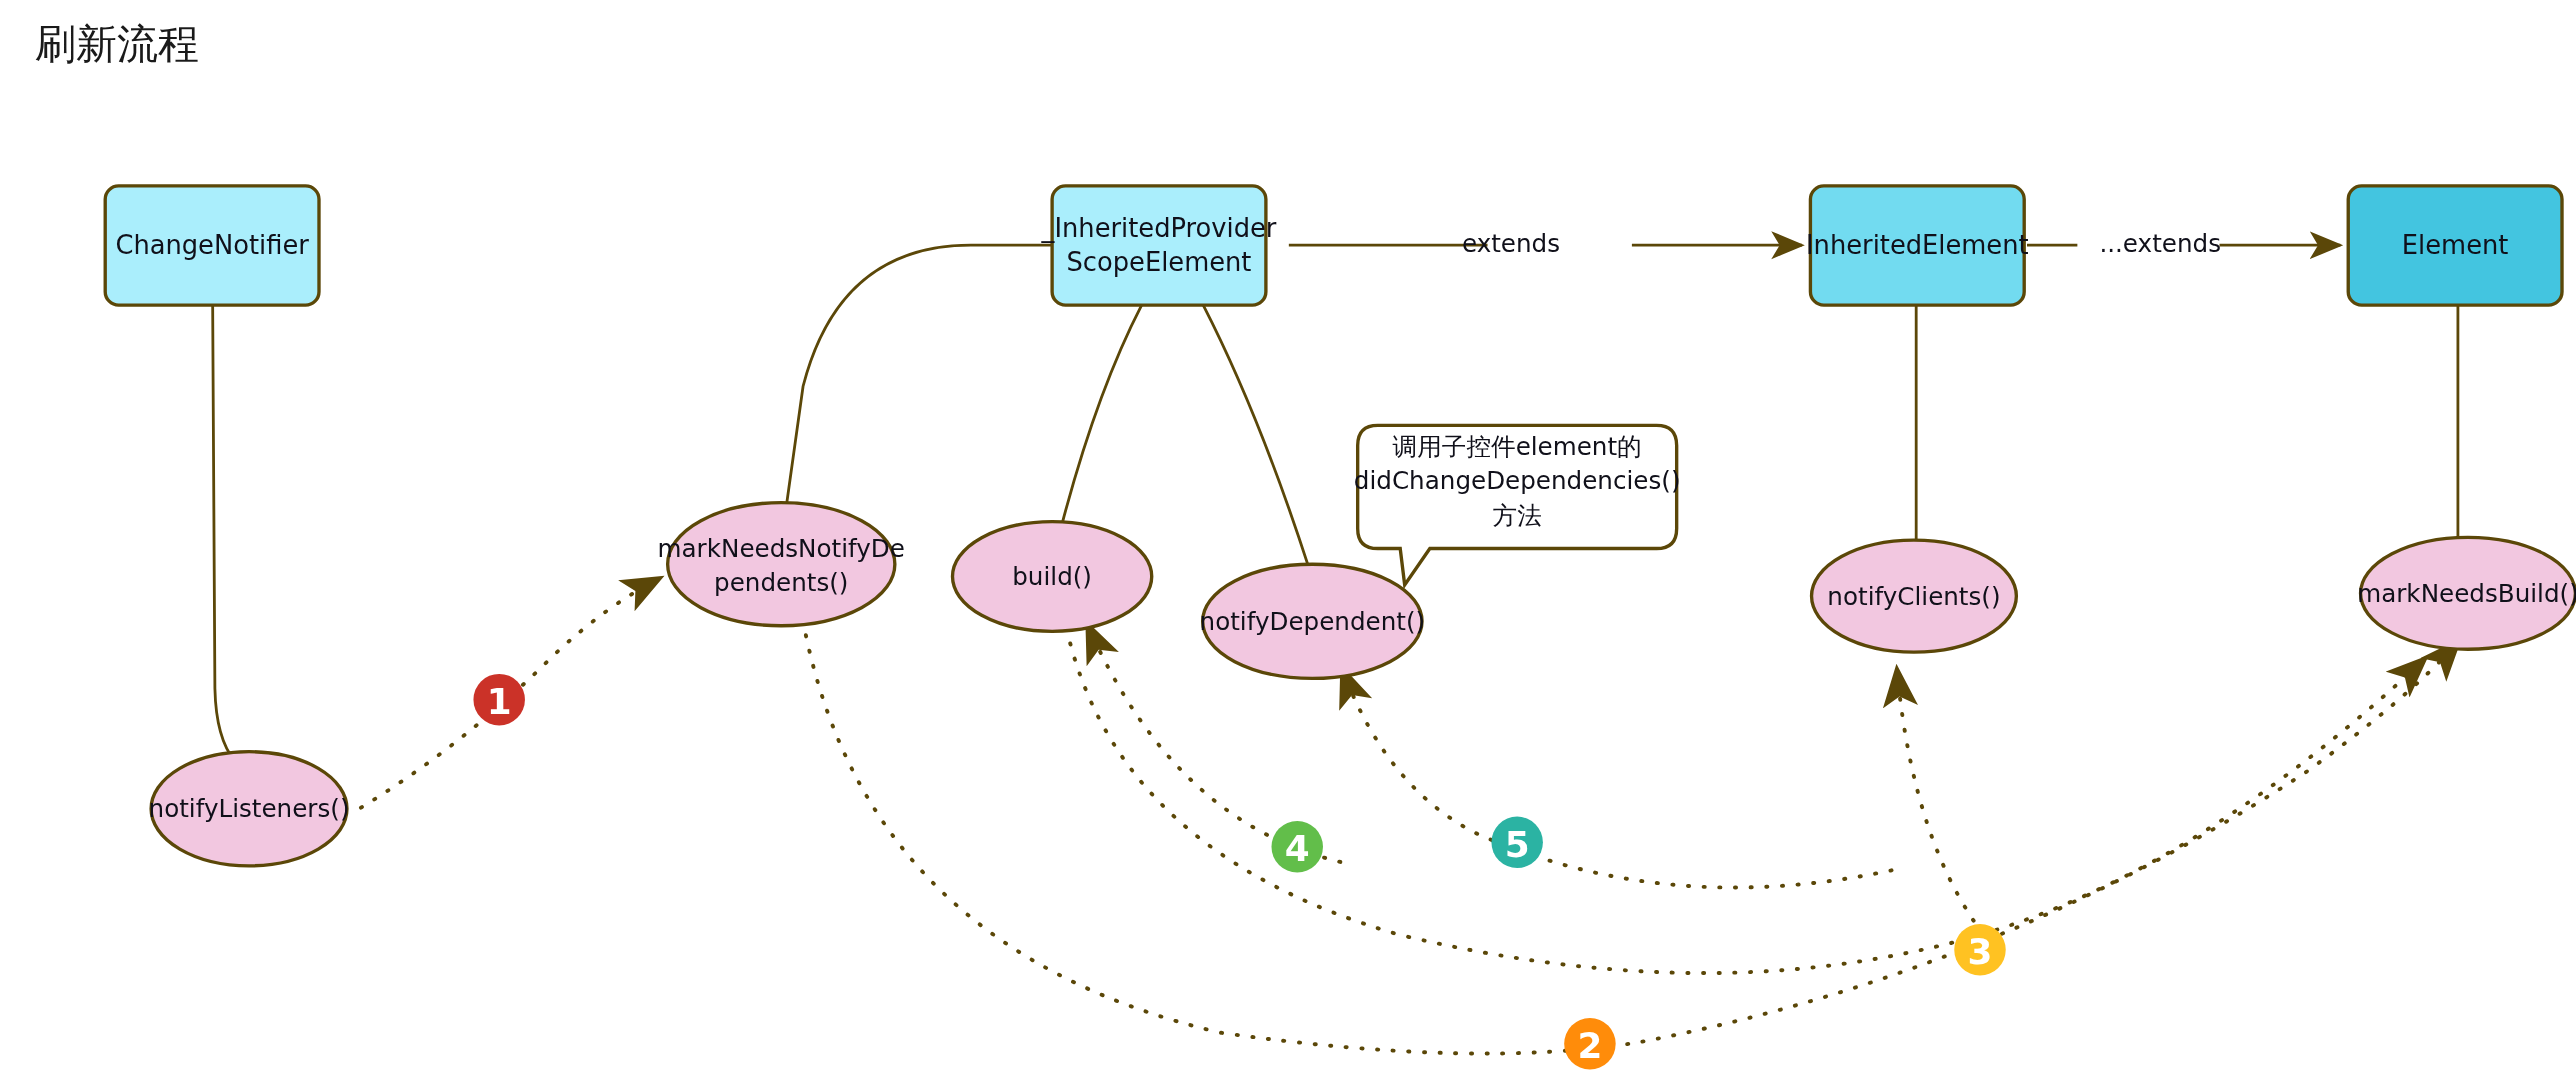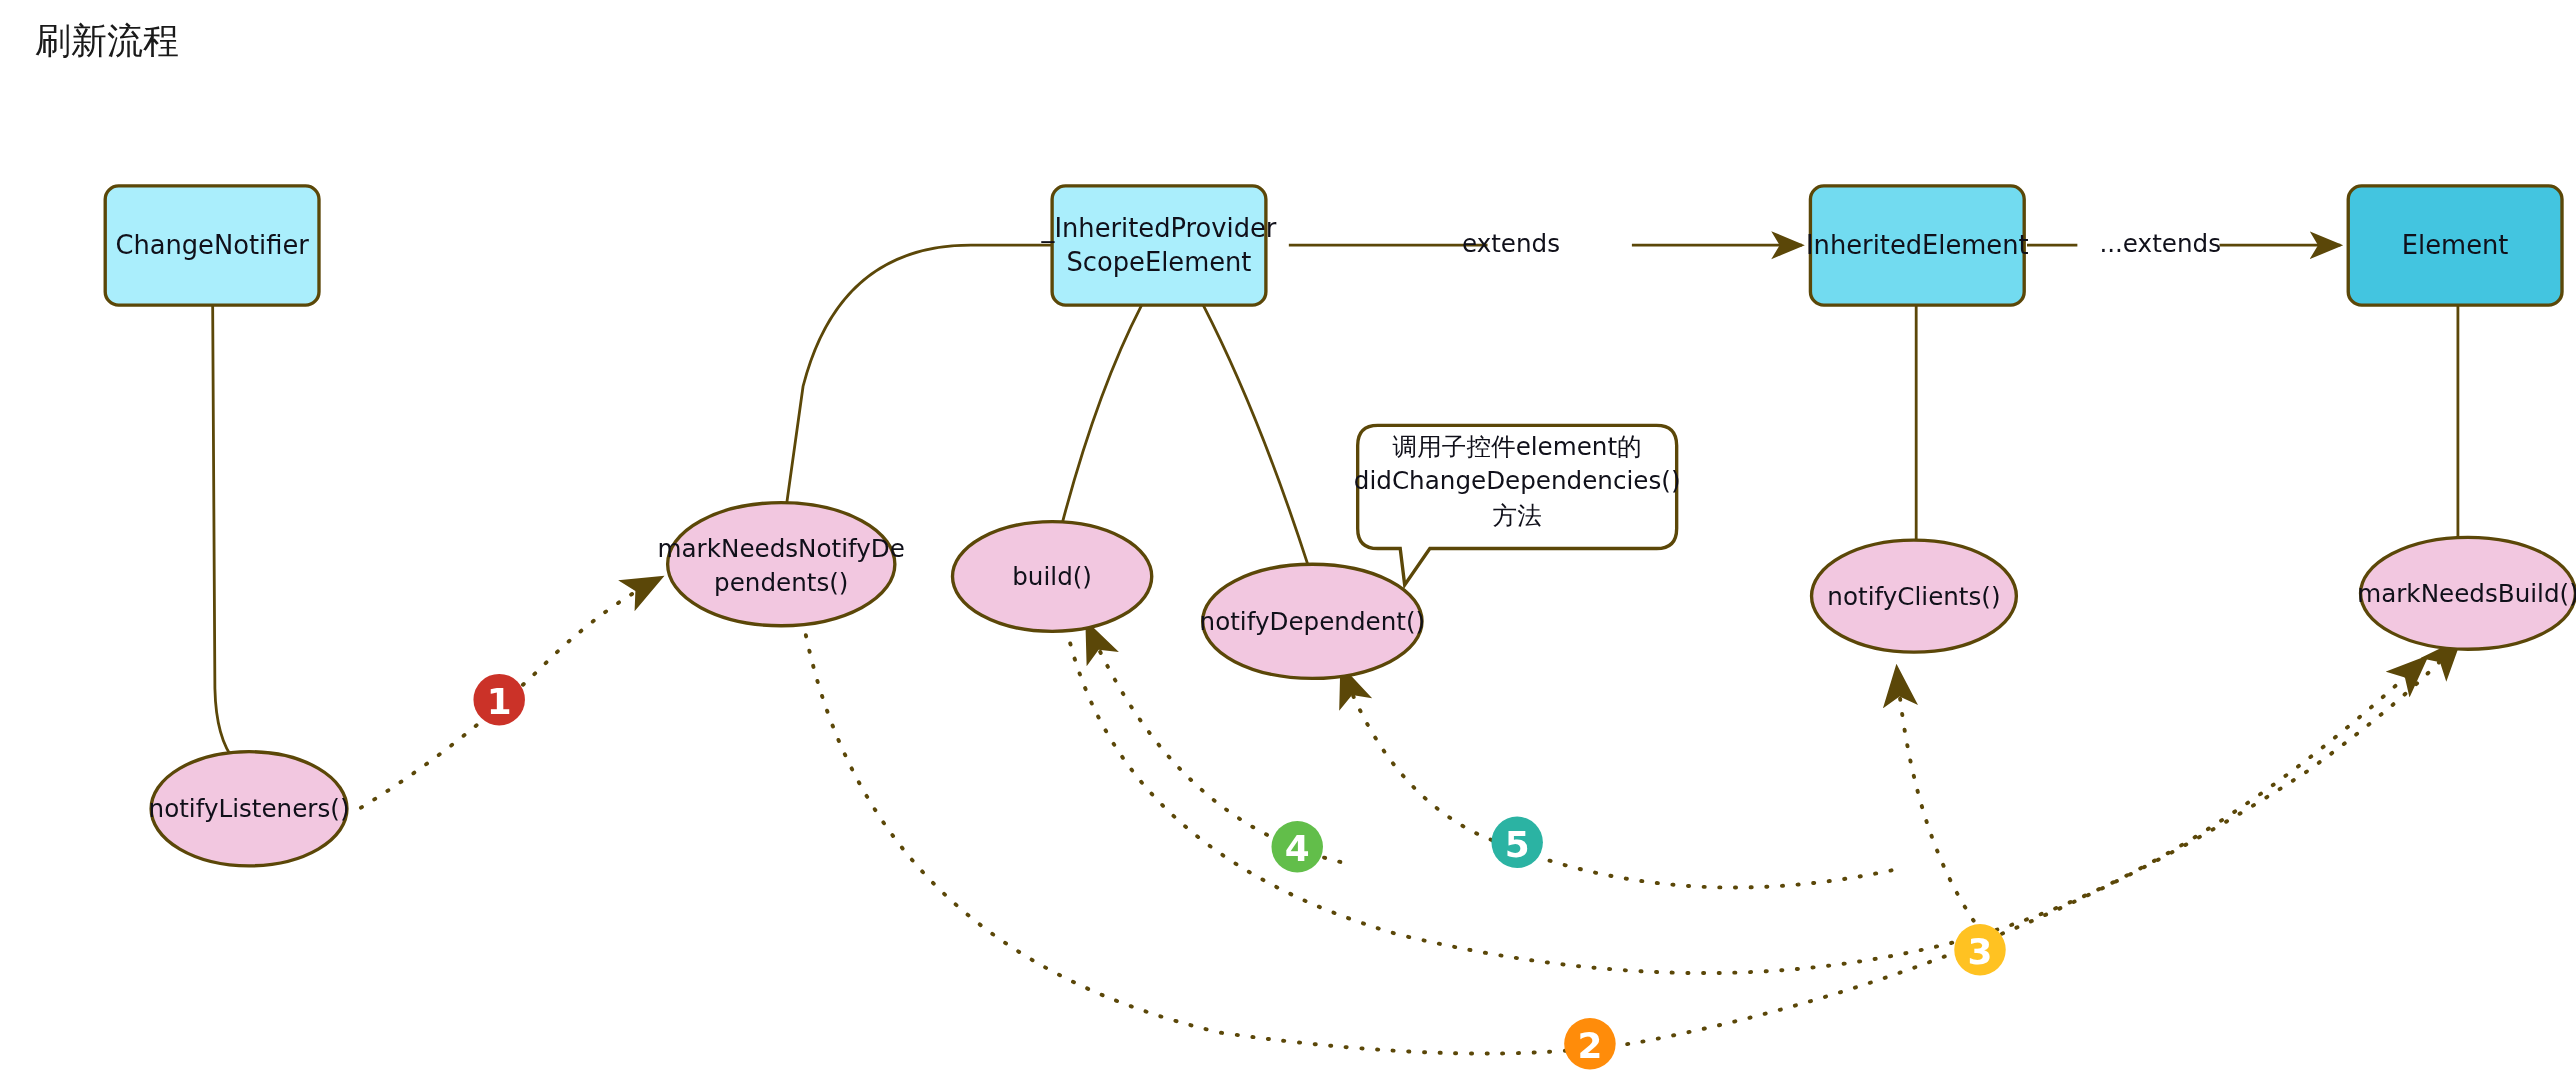--- a/index.html
+++ b/index.html
@@ -16,21 +16,21 @@
   #stage {
     position: relative;
     width: 2576px;
     height: 1073px;
     background: #ffffff;
   }
   #diagram-title {
     position: absolute;
     left: 35px;
     top: 17px;
-    font-size: 36px;
+    font-size: 41px;
     color: #1a1a1a;
     font-family: "DejaVu Sans", "Liberation Sans", sans-serif;
     white-space: nowrap;
   }
   svg#canvas {
     position: absolute;
     left: 0;
     top: 0;
     width: 2576px;
     height: 1073px;

